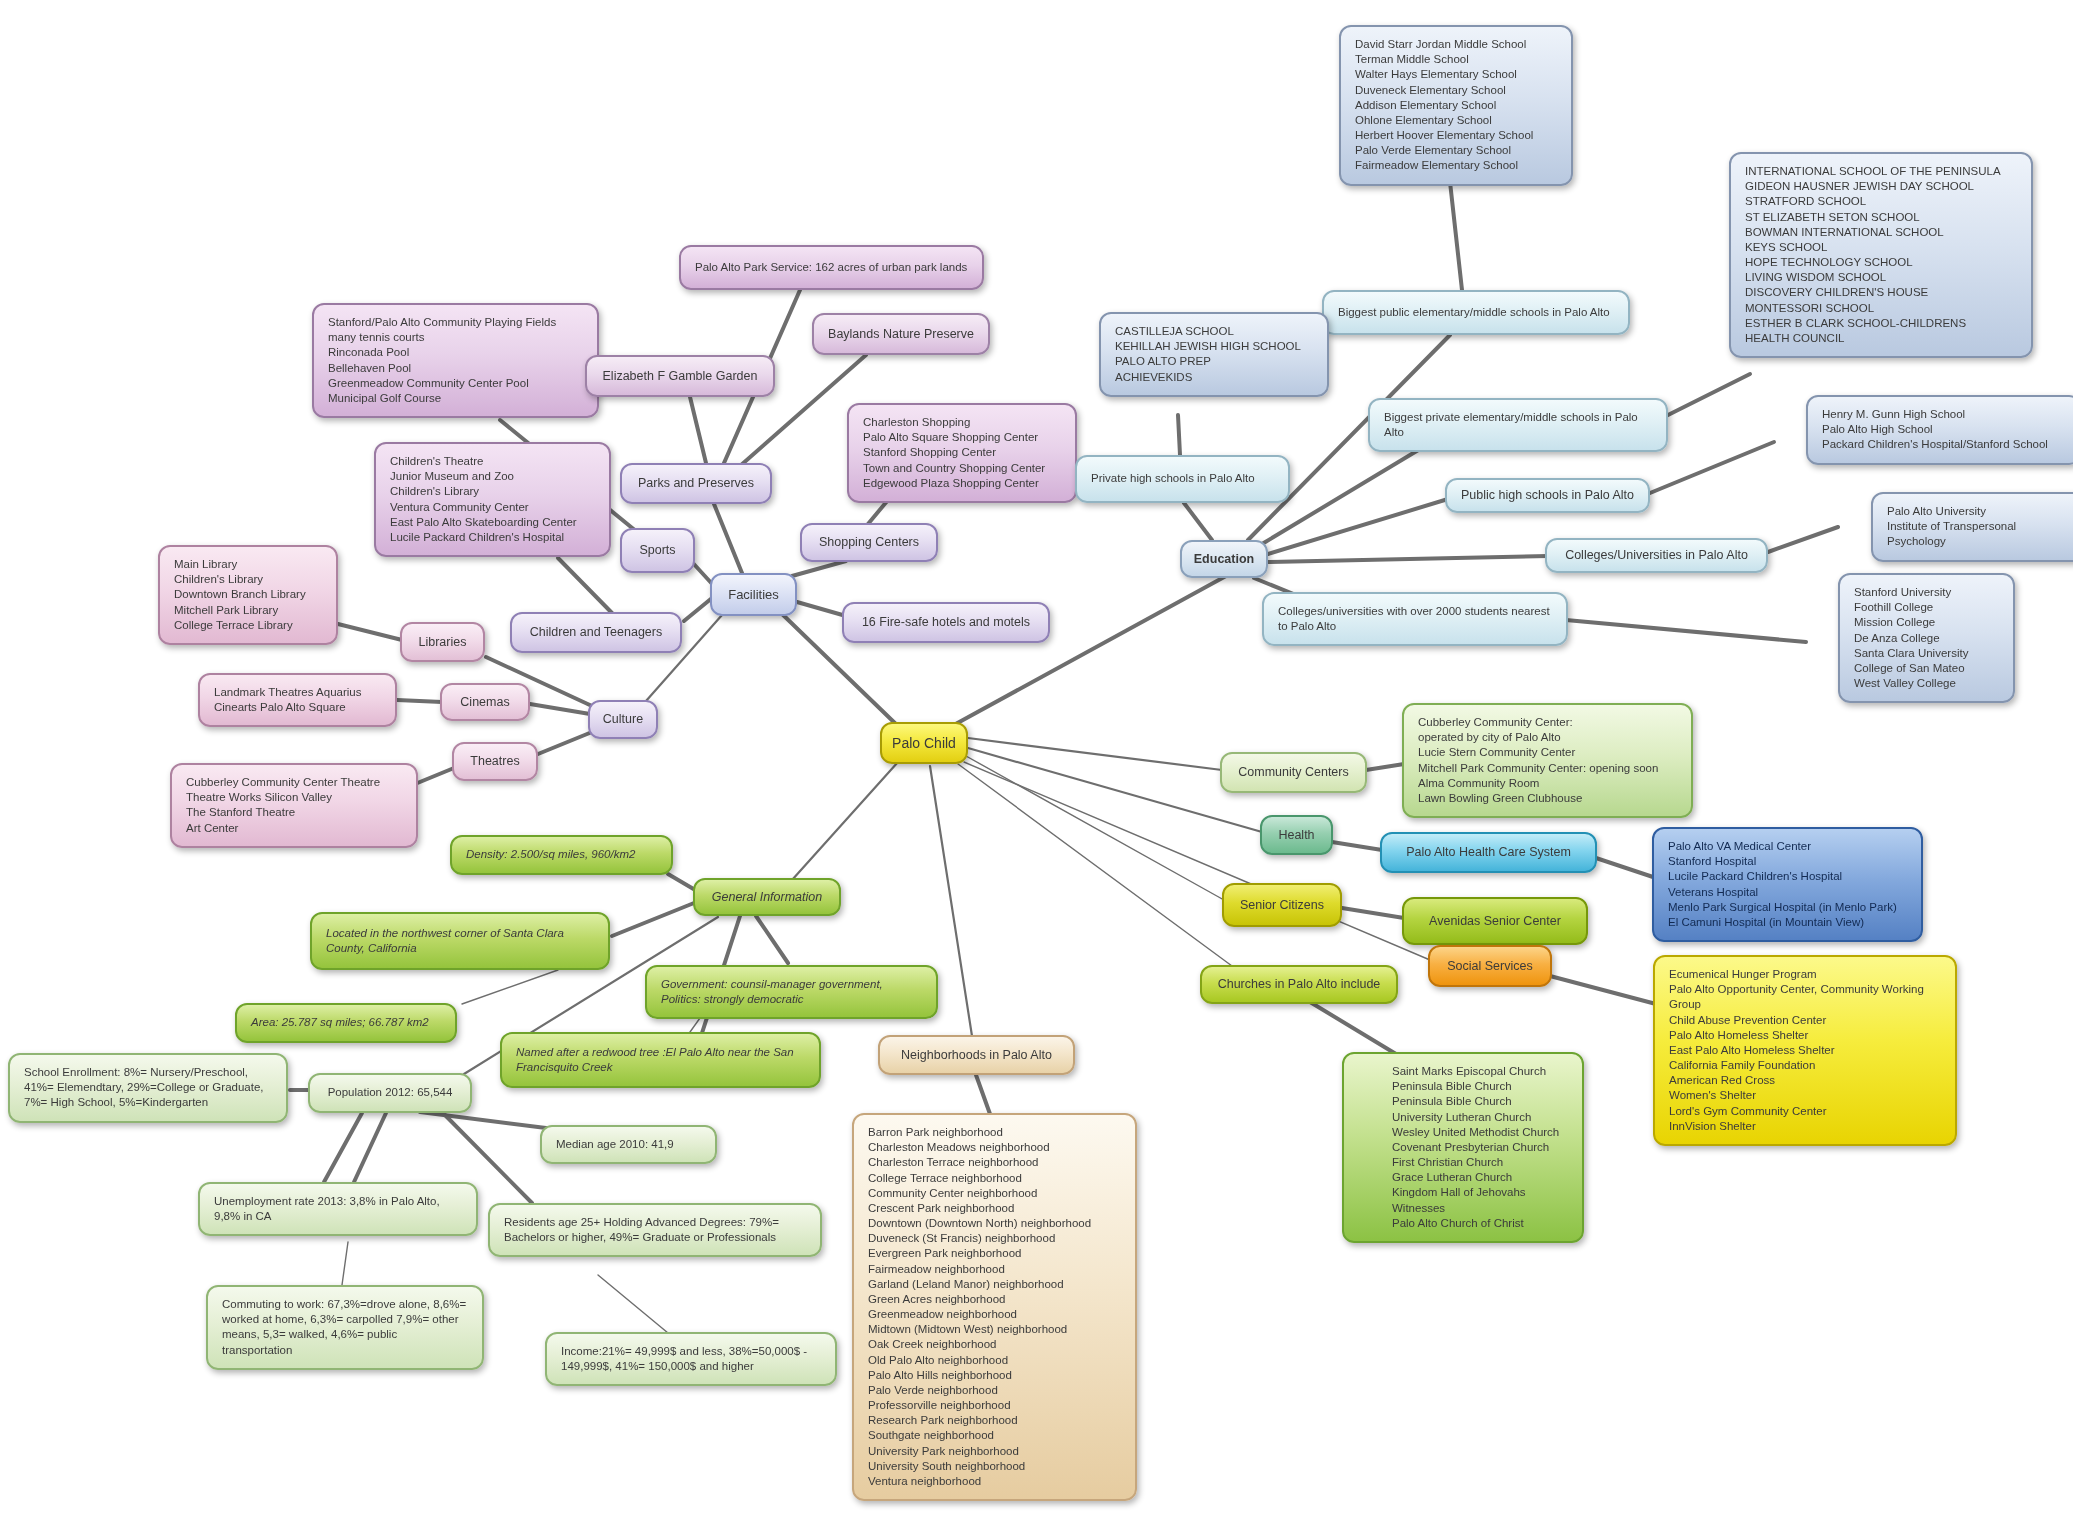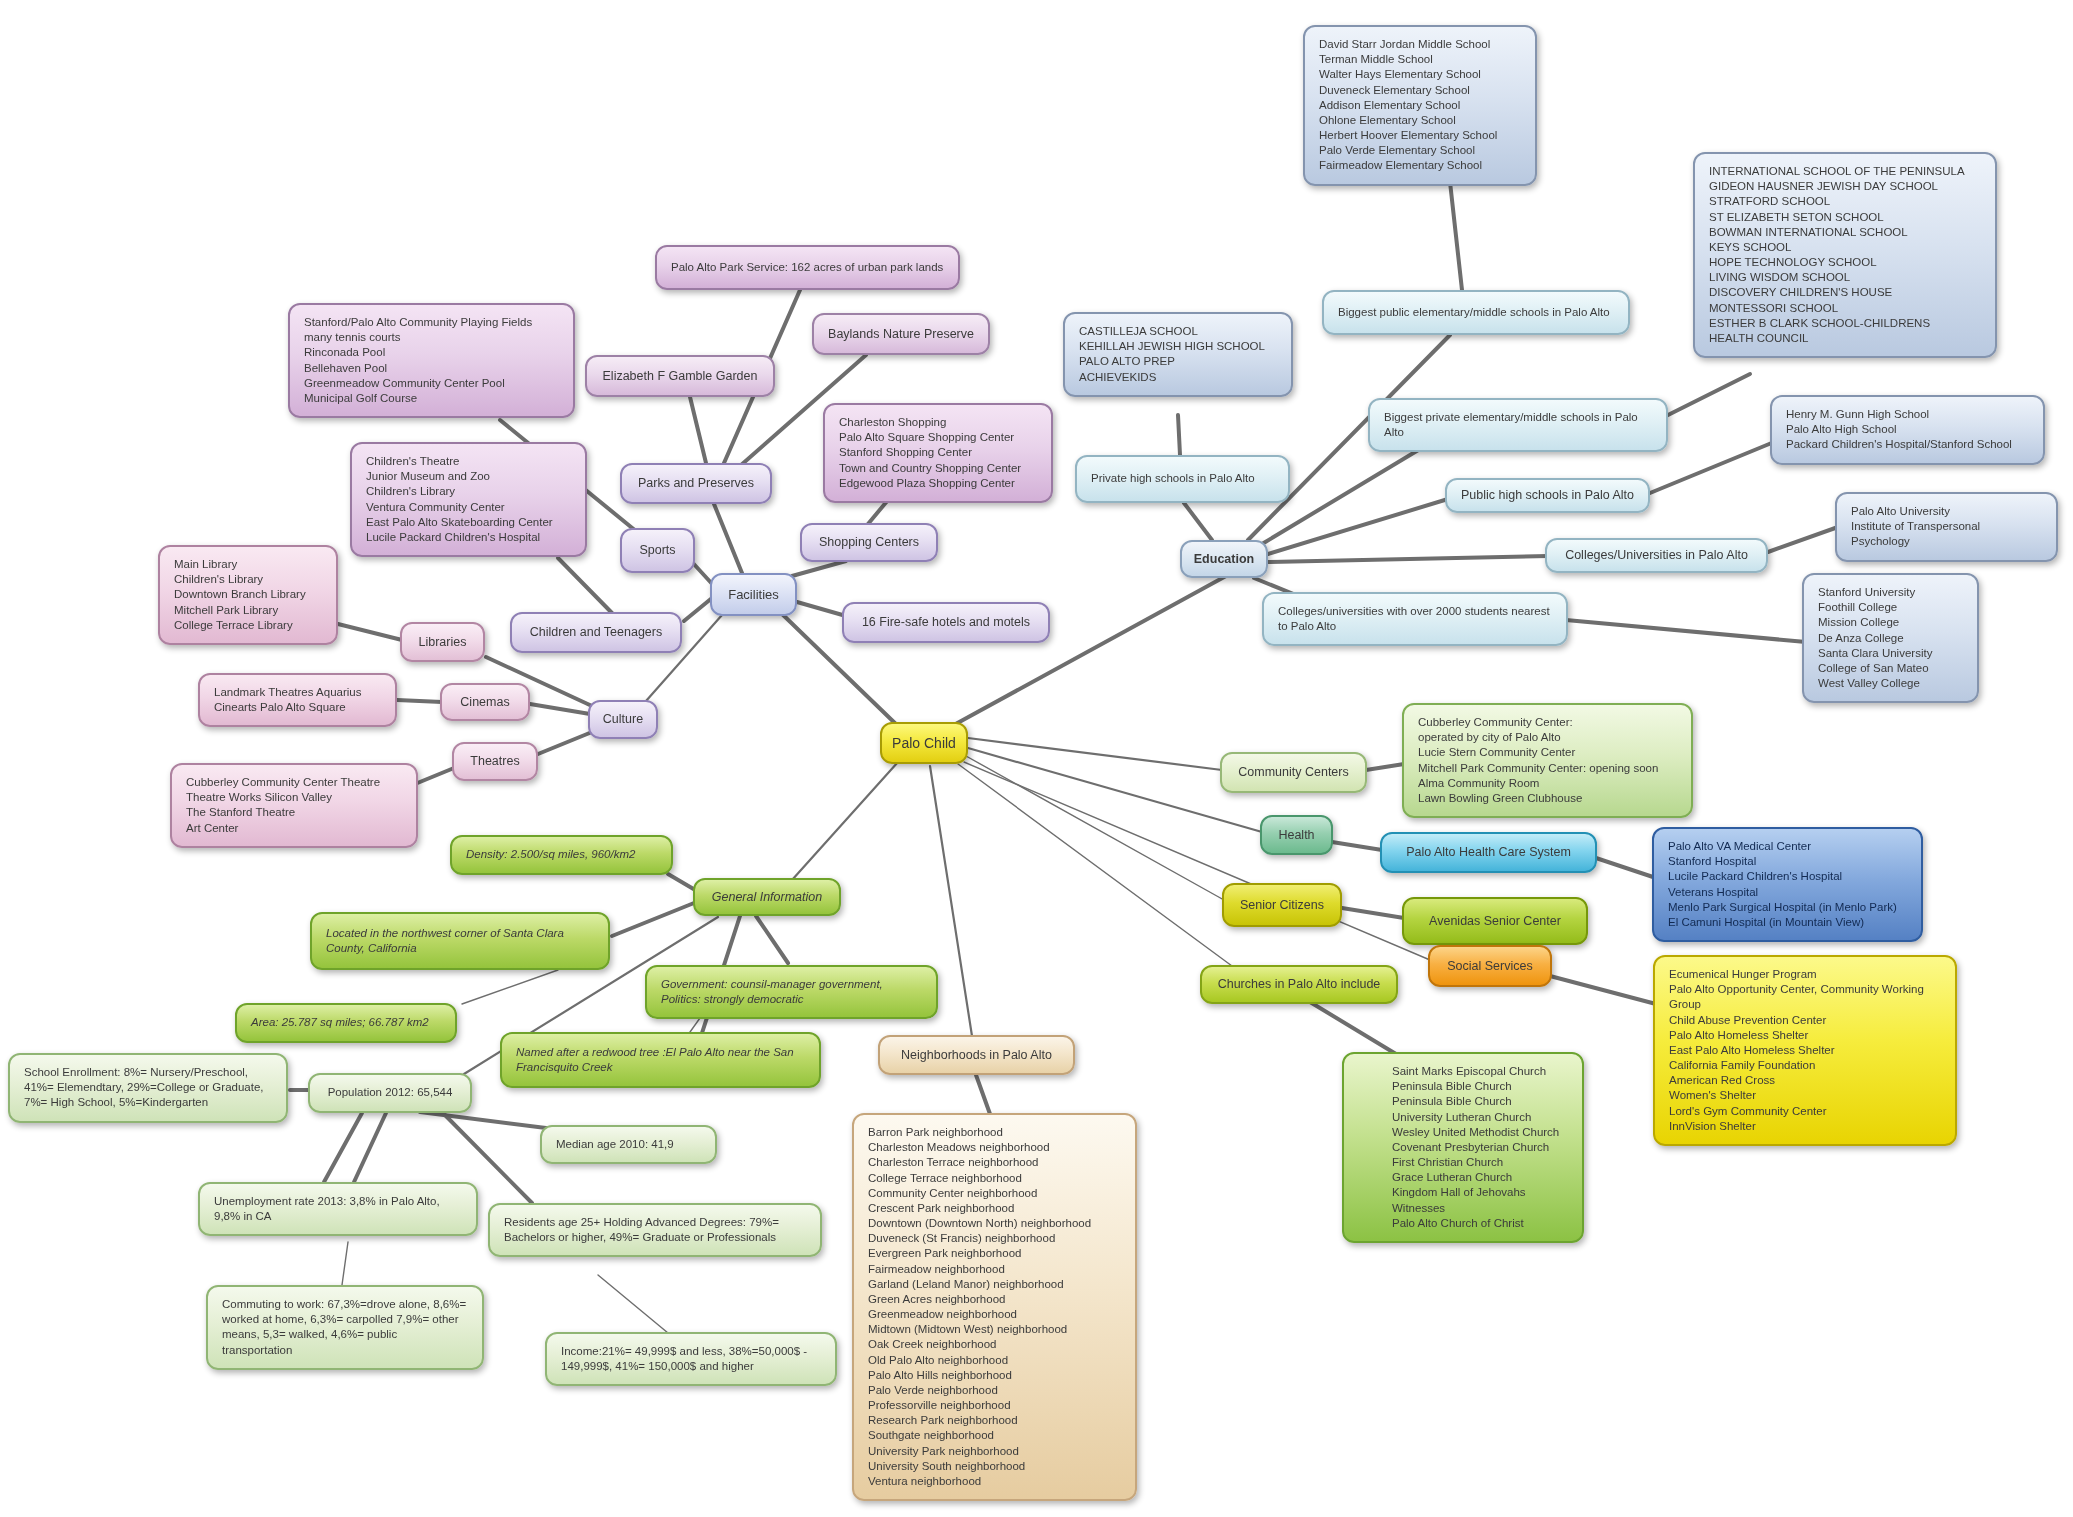--- a/index.html
+++ b/index.html
@@ -13,23 +13,23 @@
       display:flex;align-items:center;white-space:pre-line;
       font-size:11.5px;line-height:1.32;padding:10px 14px;}
   .lbl{font-size:12.5px;justify-content:center;text-align:center;padding:4px 10px;}
   .lft{justify-content:flex-start;text-align:left;}
   
   .c-yellow{background:linear-gradient(to bottom,#fdf87d 0%,#f4e93e 45%,#e3cf12 100%);border-color:#a89c04;font-size:14px;}
   .c-fac{background:linear-gradient(to bottom,#f2f4fc 0%,#dde3f5 45%,#c3cdea 100%);border-color:#8391c2;font-size:13px;}
   .c-lav{background:linear-gradient(to bottom,#f5f1fa 0%,#e6dff2 45%,#cfc4e4 100%);border-color:#8f80b5;}
   .c-edu{background:linear-gradient(to bottom,#f0f4fa 0%,#dde8f2 45%,#c4d6e8 100%);border-color:#8aa0ba;font-weight:bold;}
   .c-cyan{background:linear-gradient(to bottom,#f2fafc 0%,#e0f0f5 45%,#c8e2ec 100%);border-color:#93b4c2;}
-  .c-bluelist{background:linear-gradient(to bottom,#eef3fa 0%,#d8e2f0 45%,#b9c9e0 100%);border-color:#8494ae;}
+  .c-bluelist{background:linear-gradient(to bottom,#eef3fa 0%,#d8e2f0 45%,#b9c9e0 100%);border-color:#8494ae;margin-left:36px;}
   .c-plum{background:linear-gradient(to bottom,#f6ecf6 0%,#ead9ec 45%,#d7bada 100%);border-color:#9d81a6;}
-  .c-plumlist{background:linear-gradient(to bottom,#f4e4f4 0%,#e8d2ea 45%,#d3b0d7 100%);border-color:#9a7aa2;}
+  .c-plumlist{background:linear-gradient(to bottom,#f4e4f4 0%,#e8d2ea 45%,#d3b0d7 100%);border-color:#9a7aa2;margin-left:24px;}
   .c-pink{background:linear-gradient(to bottom,#faeef6 0%,#f2dcea 45%,#e3c0d6 100%);border-color:#b286a3;}
   .c-pinklist{background:linear-gradient(to bottom,#f9e9f2 0%,#f1d6e6 45%,#e2b9d2 100%);border-color:#ae82a0;}
   .c-gfact{background:linear-gradient(to bottom,#ddefa4 0%,#bcd968 45%,#95c43c 100%);border-color:#6fa32a;font-style:italic;}
   .c-stat{background:linear-gradient(to bottom,#f4f9ec 0%,#e5efd5 45%,#cfe3b8 100%);border-color:#90b574;}
   .c-palegreen{background:linear-gradient(to bottom,#f3f8e6 0%,#e5f0cf 45%,#d2e4b2 100%);border-color:#97b877;}
   .c-greenlight{background:linear-gradient(to bottom,#f2f9e4 0%,#ddedc2 45%,#b7d88f 100%);border-color:#7fae54;}
   .c-teal{background:linear-gradient(to bottom,#c8e8d8 0%,#96cfb0 45%,#6cba8e 100%);border-color:#49966c;}
   .c-careblue{background:linear-gradient(to bottom,#c2ecf8 0%,#83d4ee 45%,#45b4da 100%);border-color:#2390b4;}
   .c-hospblue{background:linear-gradient(to bottom,#b5cff0 0%,#84a9dd 45%,#5581c4 100%);border-color:#2f5da0;color:#122a52;}
   .c-senior{background:linear-gradient(to bottom,#f0ee72 0%,#dedb2c 45%,#c8c406 100%);border-color:#a09c00;}

